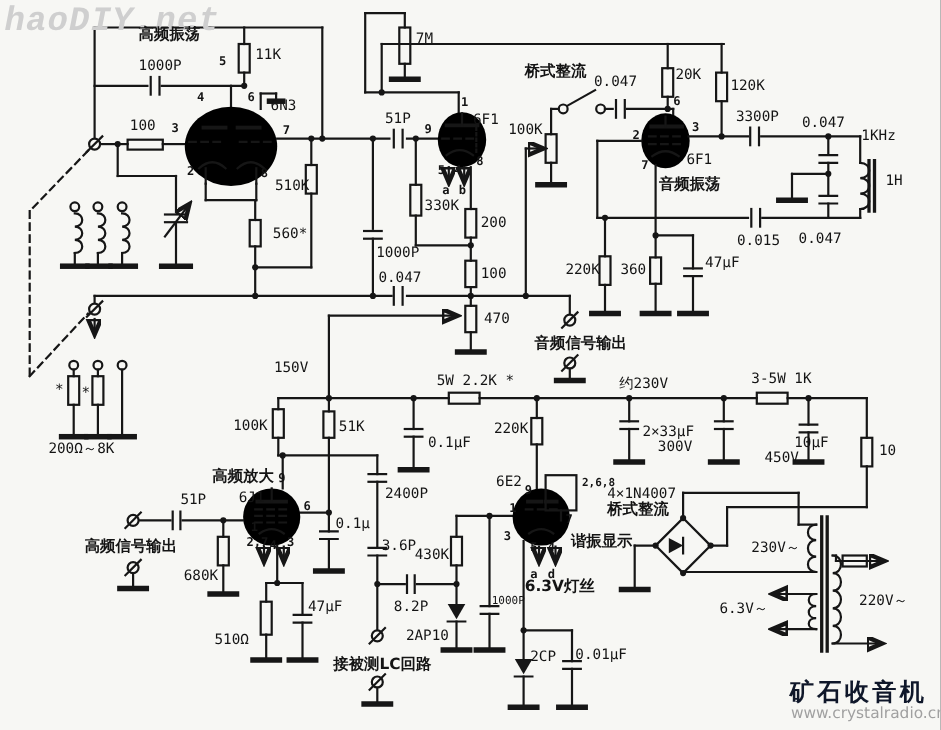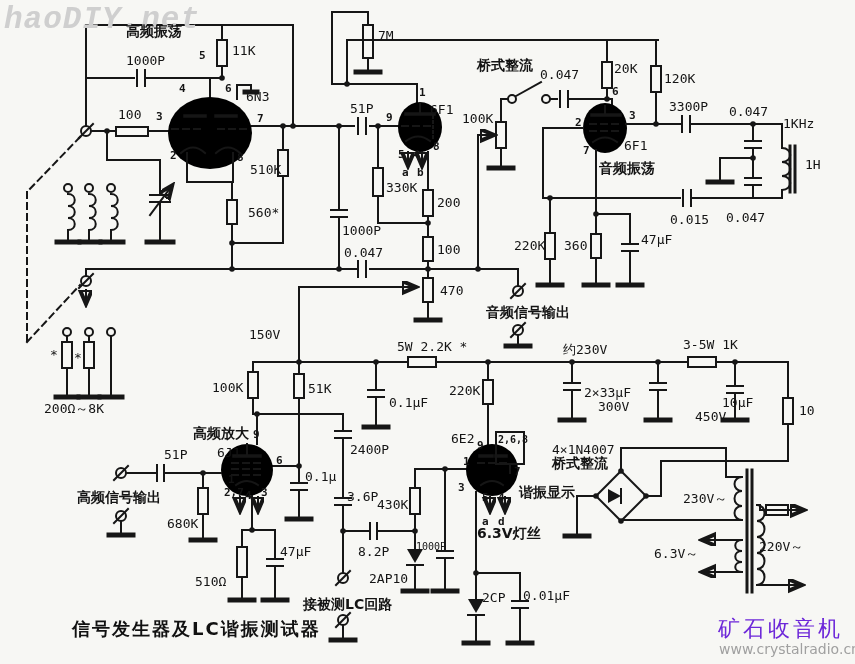--- a/index.html
+++ b/index.html
@@ -14,27 +14,27 @@
   #art .plate{stroke-width:3.5;}
   #art .core{stroke-width:3;}
   #art .dash{stroke-dasharray:6 5;}
   #art .heat{stroke-dasharray:2 3;}
   #art polygon{fill:#161616;stroke:none;}
   .lbl{position:absolute;font:13px "DejaVu Sans Mono","Liberation Mono",monospace;
        color:#141414;white-space:nowrap;line-height:1;}
   .pin{font-size:11px;font-weight:bold;}
   .cn{position:absolute;font-family:"DejaVu Sans",sans-serif;font-weight:bold;font-size:14px;
       color:#141414;white-space:nowrap;line-height:1;}
-  .small{font-size:10px;}
+  .small{font-size:10px;padding-left:31px;}
   .ttl{position:absolute;font-family:"DejaVu Sans",sans-serif;font-weight:bold;font-size:18px;
        letter-spacing:2px;color:#111;white-space:nowrap;}
   .wm1{position:absolute;font-family:Liberation Mono, monospace;font-weight:900;font-style:italic;
        font-size:31px;color:#cfcfcf;letter-spacing:1px;white-space:nowrap;}
-  .wm2{position:absolute;font-family:"DejaVu Sans",sans-serif;font-weight:400;font-size:22px;
-       color:#6d28d9;letter-spacing:3px;white-space:nowrap;text-align:right;}
+  .wm2{position:absolute;font-family:"DejaVu Sans",sans-serif;font-weight:700;font-size:22px;
+       color:#0f172a;letter-spacing:3px;white-space:nowrap;text-align:right;}
   .wm3{position:absolute;font-family:"DejaVu Sans",sans-serif;font-size:14px;color:#a0a0a0;white-space:nowrap;}
 </style>
 </head>
 <body>
 
 <div id="stage">
 
 <svg id="art" width="855" height="664" viewBox="0 0 855 664">
   <defs>
     <marker id="ah" markerWidth="9" markerHeight="8" refX="6" refY="3" orient="auto">
@@ -554,21 +554,21 @@
 <span class="lbl" style="left:683px;top:338px">3-5W 1K</span>
 <span class="lbl" style="left:584px;top:386px">2×33μF</span>
 <span class="lbl" style="left:598px;top:400px">300V</span>
 <span class="lbl" style="left:722px;top:396px">10μF</span>
 <span class="lbl" style="left:695px;top:410px">450V</span>
 <span class="lbl" style="left:799px;top:404px">10</span>
 <span class="lbl" style="left:552px;top:443px">4×1N4007</span>
 <span class="cn" style="left:552px;top:456px">桥式整流</span>
 <span class="lbl" style="left:683px;top:492px">230V～</span>
 <span class="lbl" style="left:654px;top:547px">6.3V～</span>
-<span class="lbl" style="left:759px;top:540px">220V～</span>
+<span class="lbl" style="left:781px;top:540px">220V～</span>
 
 <span class="cn" style="left:193px;top:426px">高频放大</span>
 <span class="lbl" style="left:217px;top:446px">6J1</span>
 <span class="lbl pin" style="left:253px;top:429px">9</span>
 <span class="lbl pin" style="left:276px;top:455px">6</span>
 <span class="lbl pin" style="left:228px;top:474px">1</span>
 <span class="lbl pin" style="left:224px;top:487px">2,7</span>
 <span class="lbl pin" style="left:245px;top:490px">4</span>
 <span class="lbl pin" style="left:261px;top:487px">3</span>
 <span class="lbl" style="left:164px;top:448px">51P</span>
@@ -598,17 +598,16 @@
 <span class="lbl pin" style="left:458px;top:482px">3</span>
 <span class="lbl pin" style="left:482px;top:492px">5</span>
 <span class="lbl pin" style="left:498px;top:492px">4</span>
 <span class="lbl pin" style="left:482px;top:516px">a</span>
 <span class="lbl pin" style="left:498px;top:516px">d</span>
 <span class="cn" style="left:477px;top:526px">6.3V灯丝</span>
 <span class="cn" style="left:519px;top:485px">谐振显示</span>
 <span class="lbl" style="left:482px;top:591px">2CP</span>
 <span class="lbl" style="left:523px;top:589px">0.01μF</span>
 
-<span class="ttl" style="left:72px;top:617px">信号发生器及LC谐振测试器</span>
 <span class="wm2" style="left:718px;top:614px">矿石收音机</span>
 <span class="wm3" style="left:719px;top:641px">www.crystalradio.cn</span>
 
 </div>
 
 </body></html>

